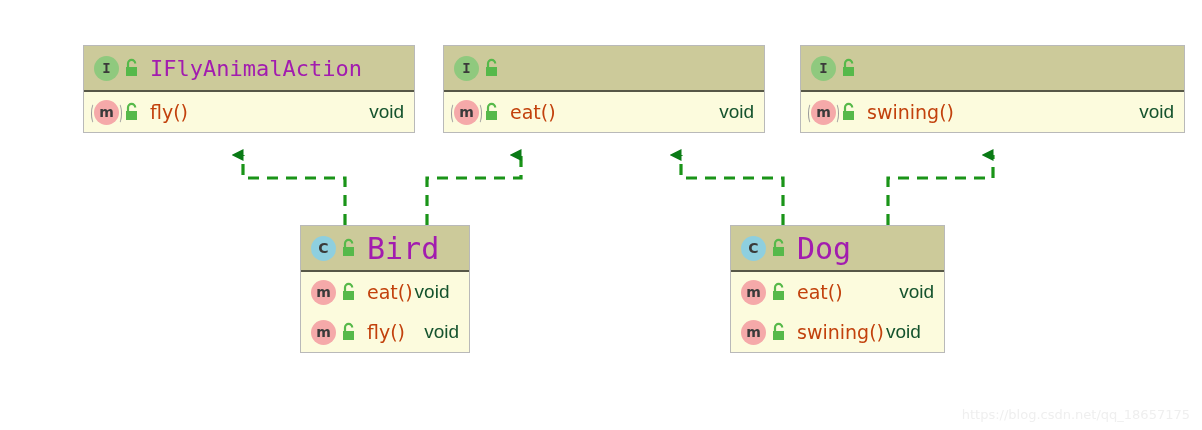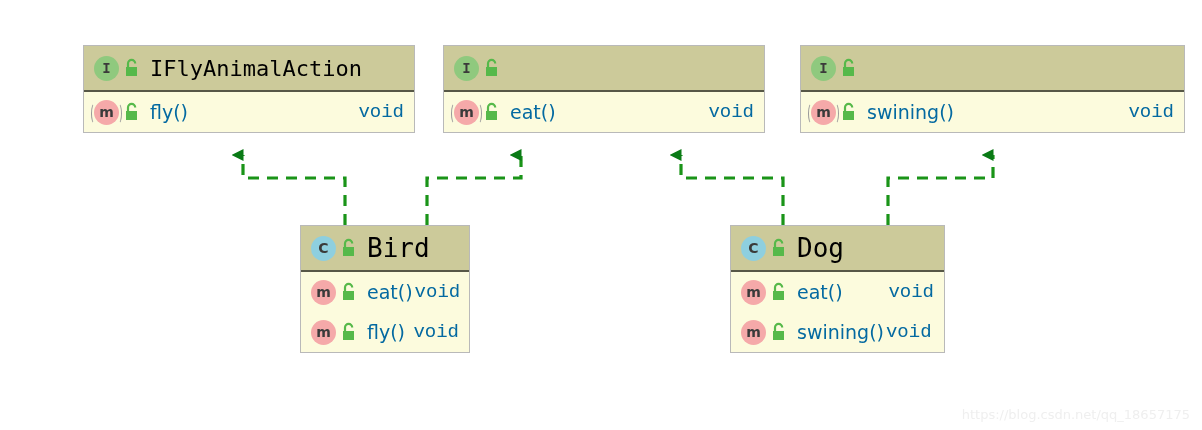--- a/index.html
+++ b/index.html
@@ -28,45 +28,45 @@
     box-sizing: border-box;
     background: #ccca9a;
     border-bottom: 2px solid #575746;
     display: flex;
     align-items: center;
     padding: 0 10px;
     height: 46px;
   }
   .uml-title {
     font-family: "DejaVu Sans Mono", monospace;
-    color: #000000;
+    color: #a21caf;
     font-size: 22px;
     letter-spacing: 0px;
     white-space: nowrap;
   }
-  .uml-title.cls { font-size: 26px; }
+  .uml-title.cls { font-size: 30px; }
   .uml-body { padding: 0; }
   .uml-member {
     box-sizing: border-box;
     display: flex;
     align-items: center;
     padding: 0 10px;
     height: 40px;
     white-space: nowrap;
   }
   .member-name {
     font-size: 19px;
-    color: #0369a1;
+    color: #c2410c;
     font-family: "DejaVu Sans", sans-serif;
     text-align: right;
   }
   .member-type {
     font-size: 19px;
-    color: #0369a1;
-    font-family: Liberation Mono, monospace;
+    color: #14532d;
+    font-family: Liberation Sans, sans-serif;
     margin-left: auto;
   }
   .member-type.tight { margin-left: 2px; }
 
   
   .badge {
     position: relative;
     flex: 0 0 auto;
     width: 25px;
     height: 25px;

